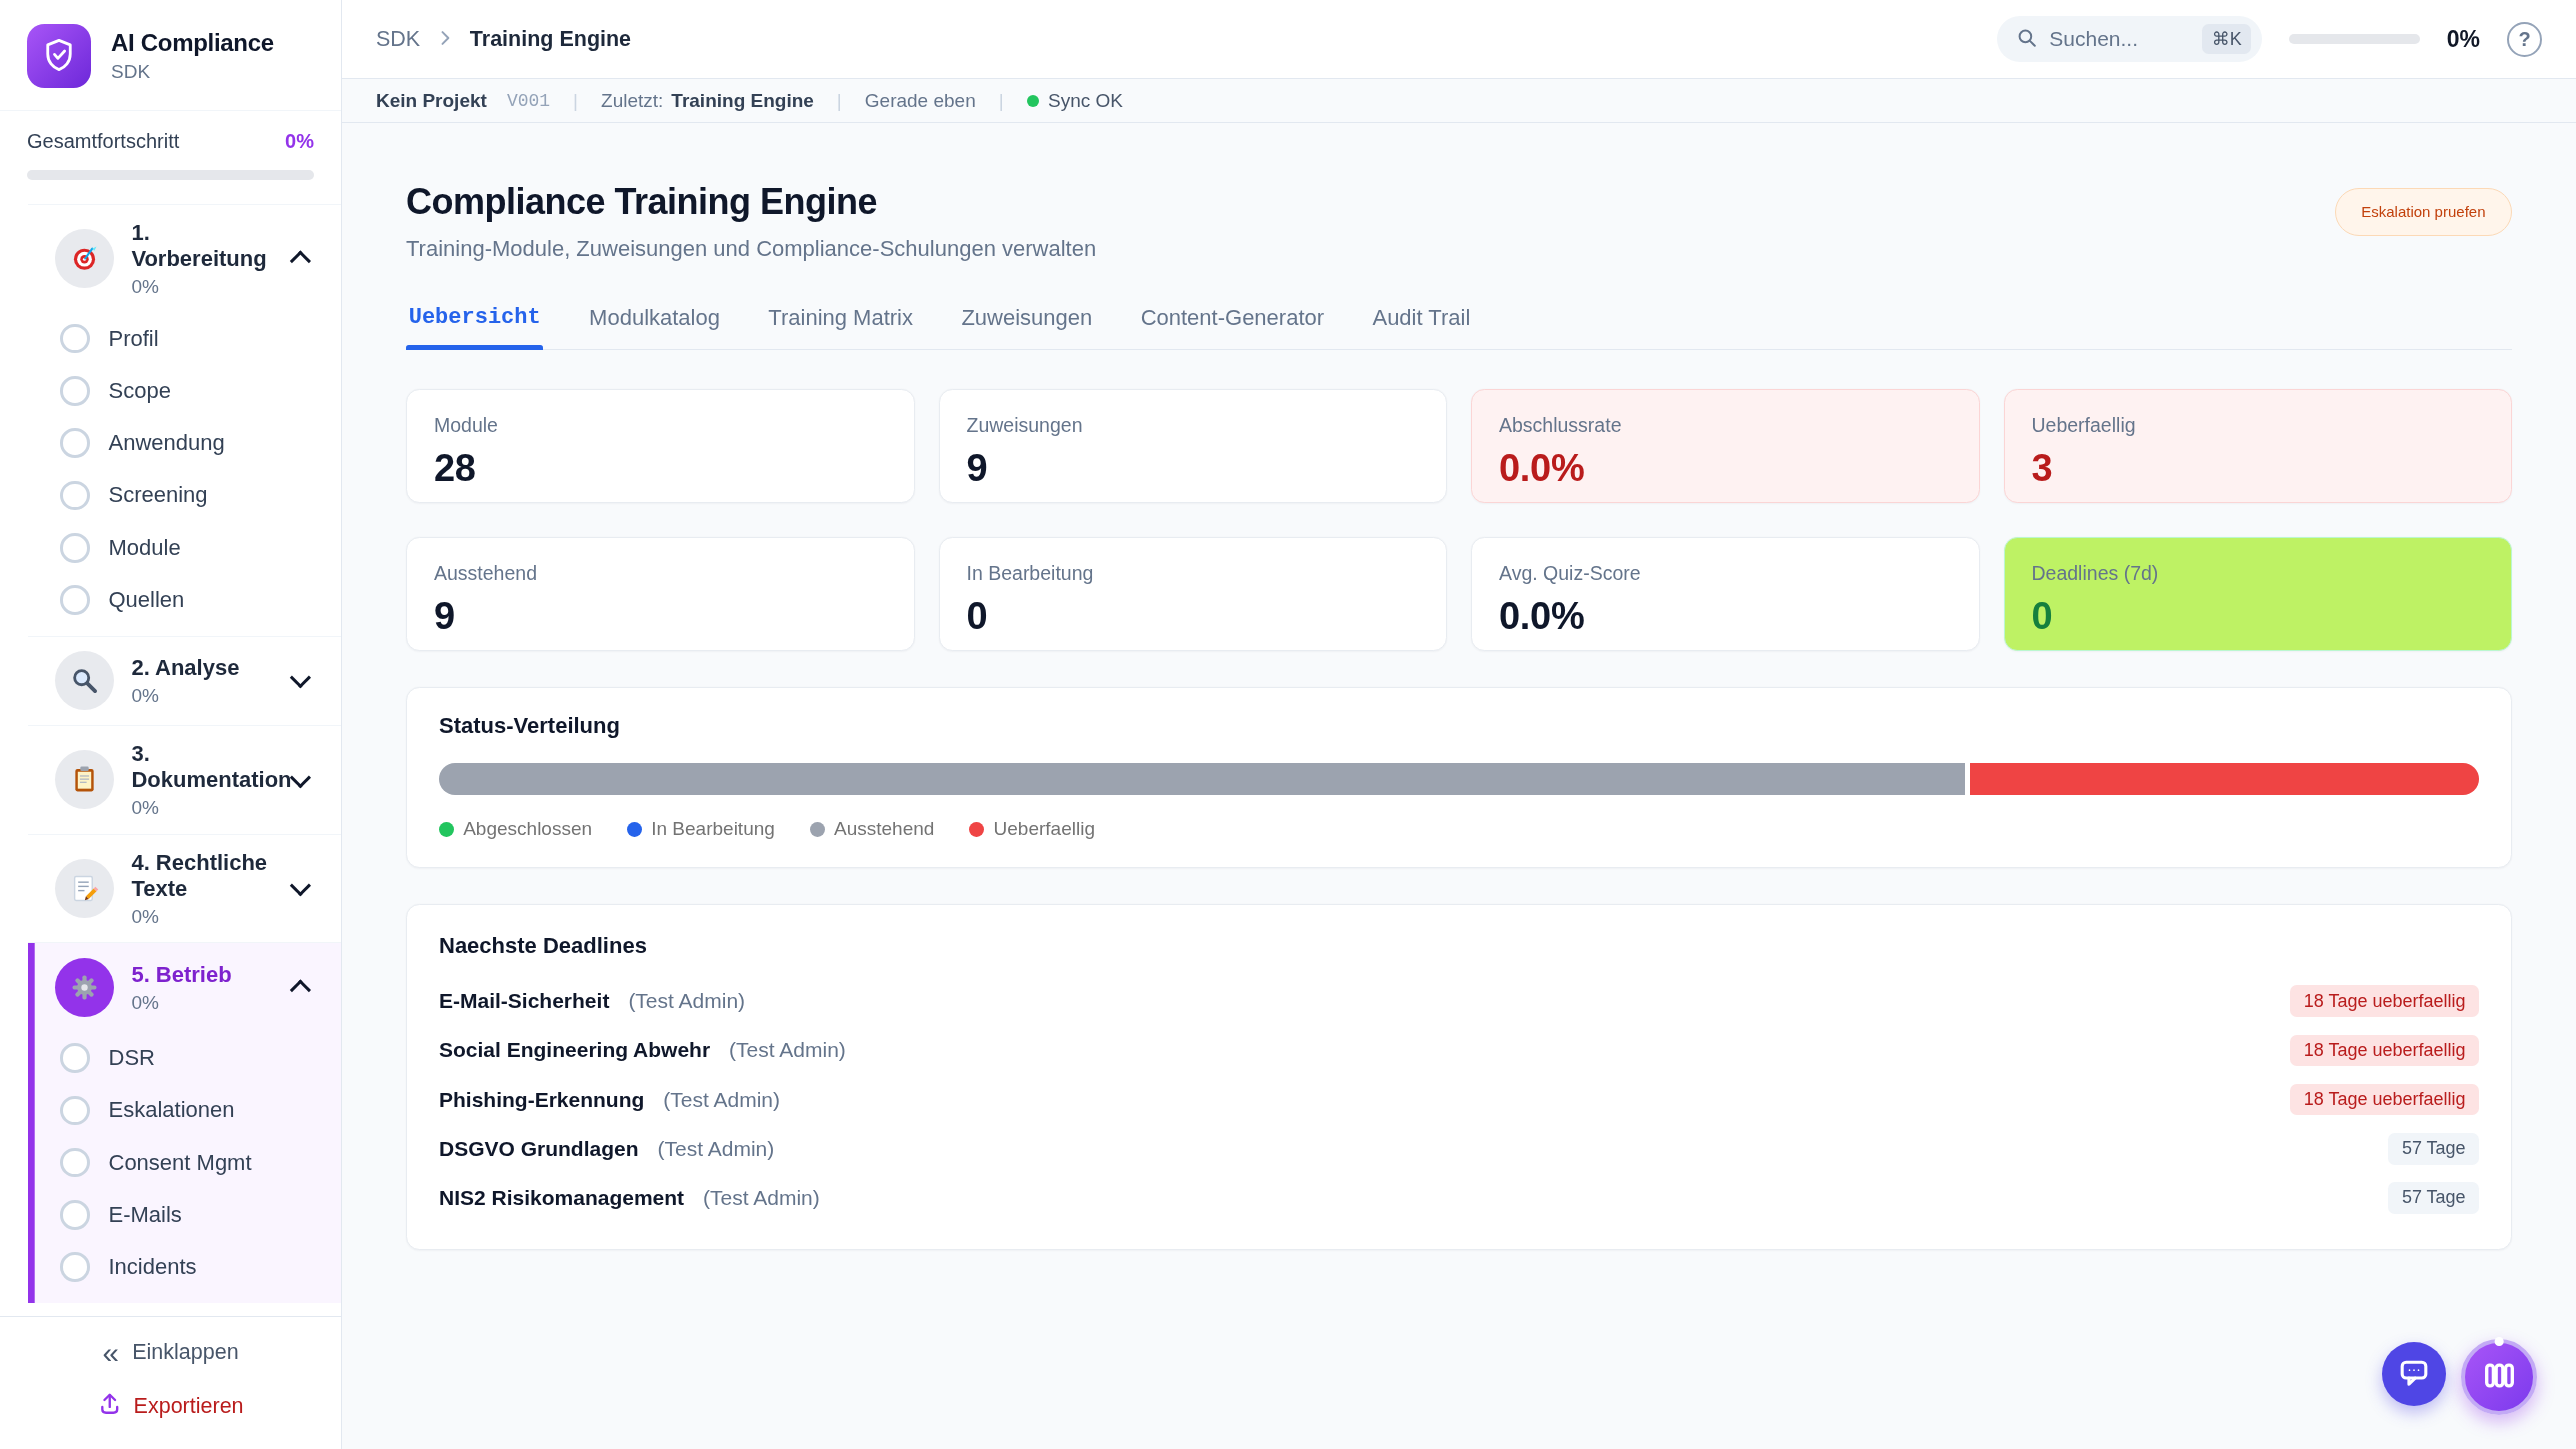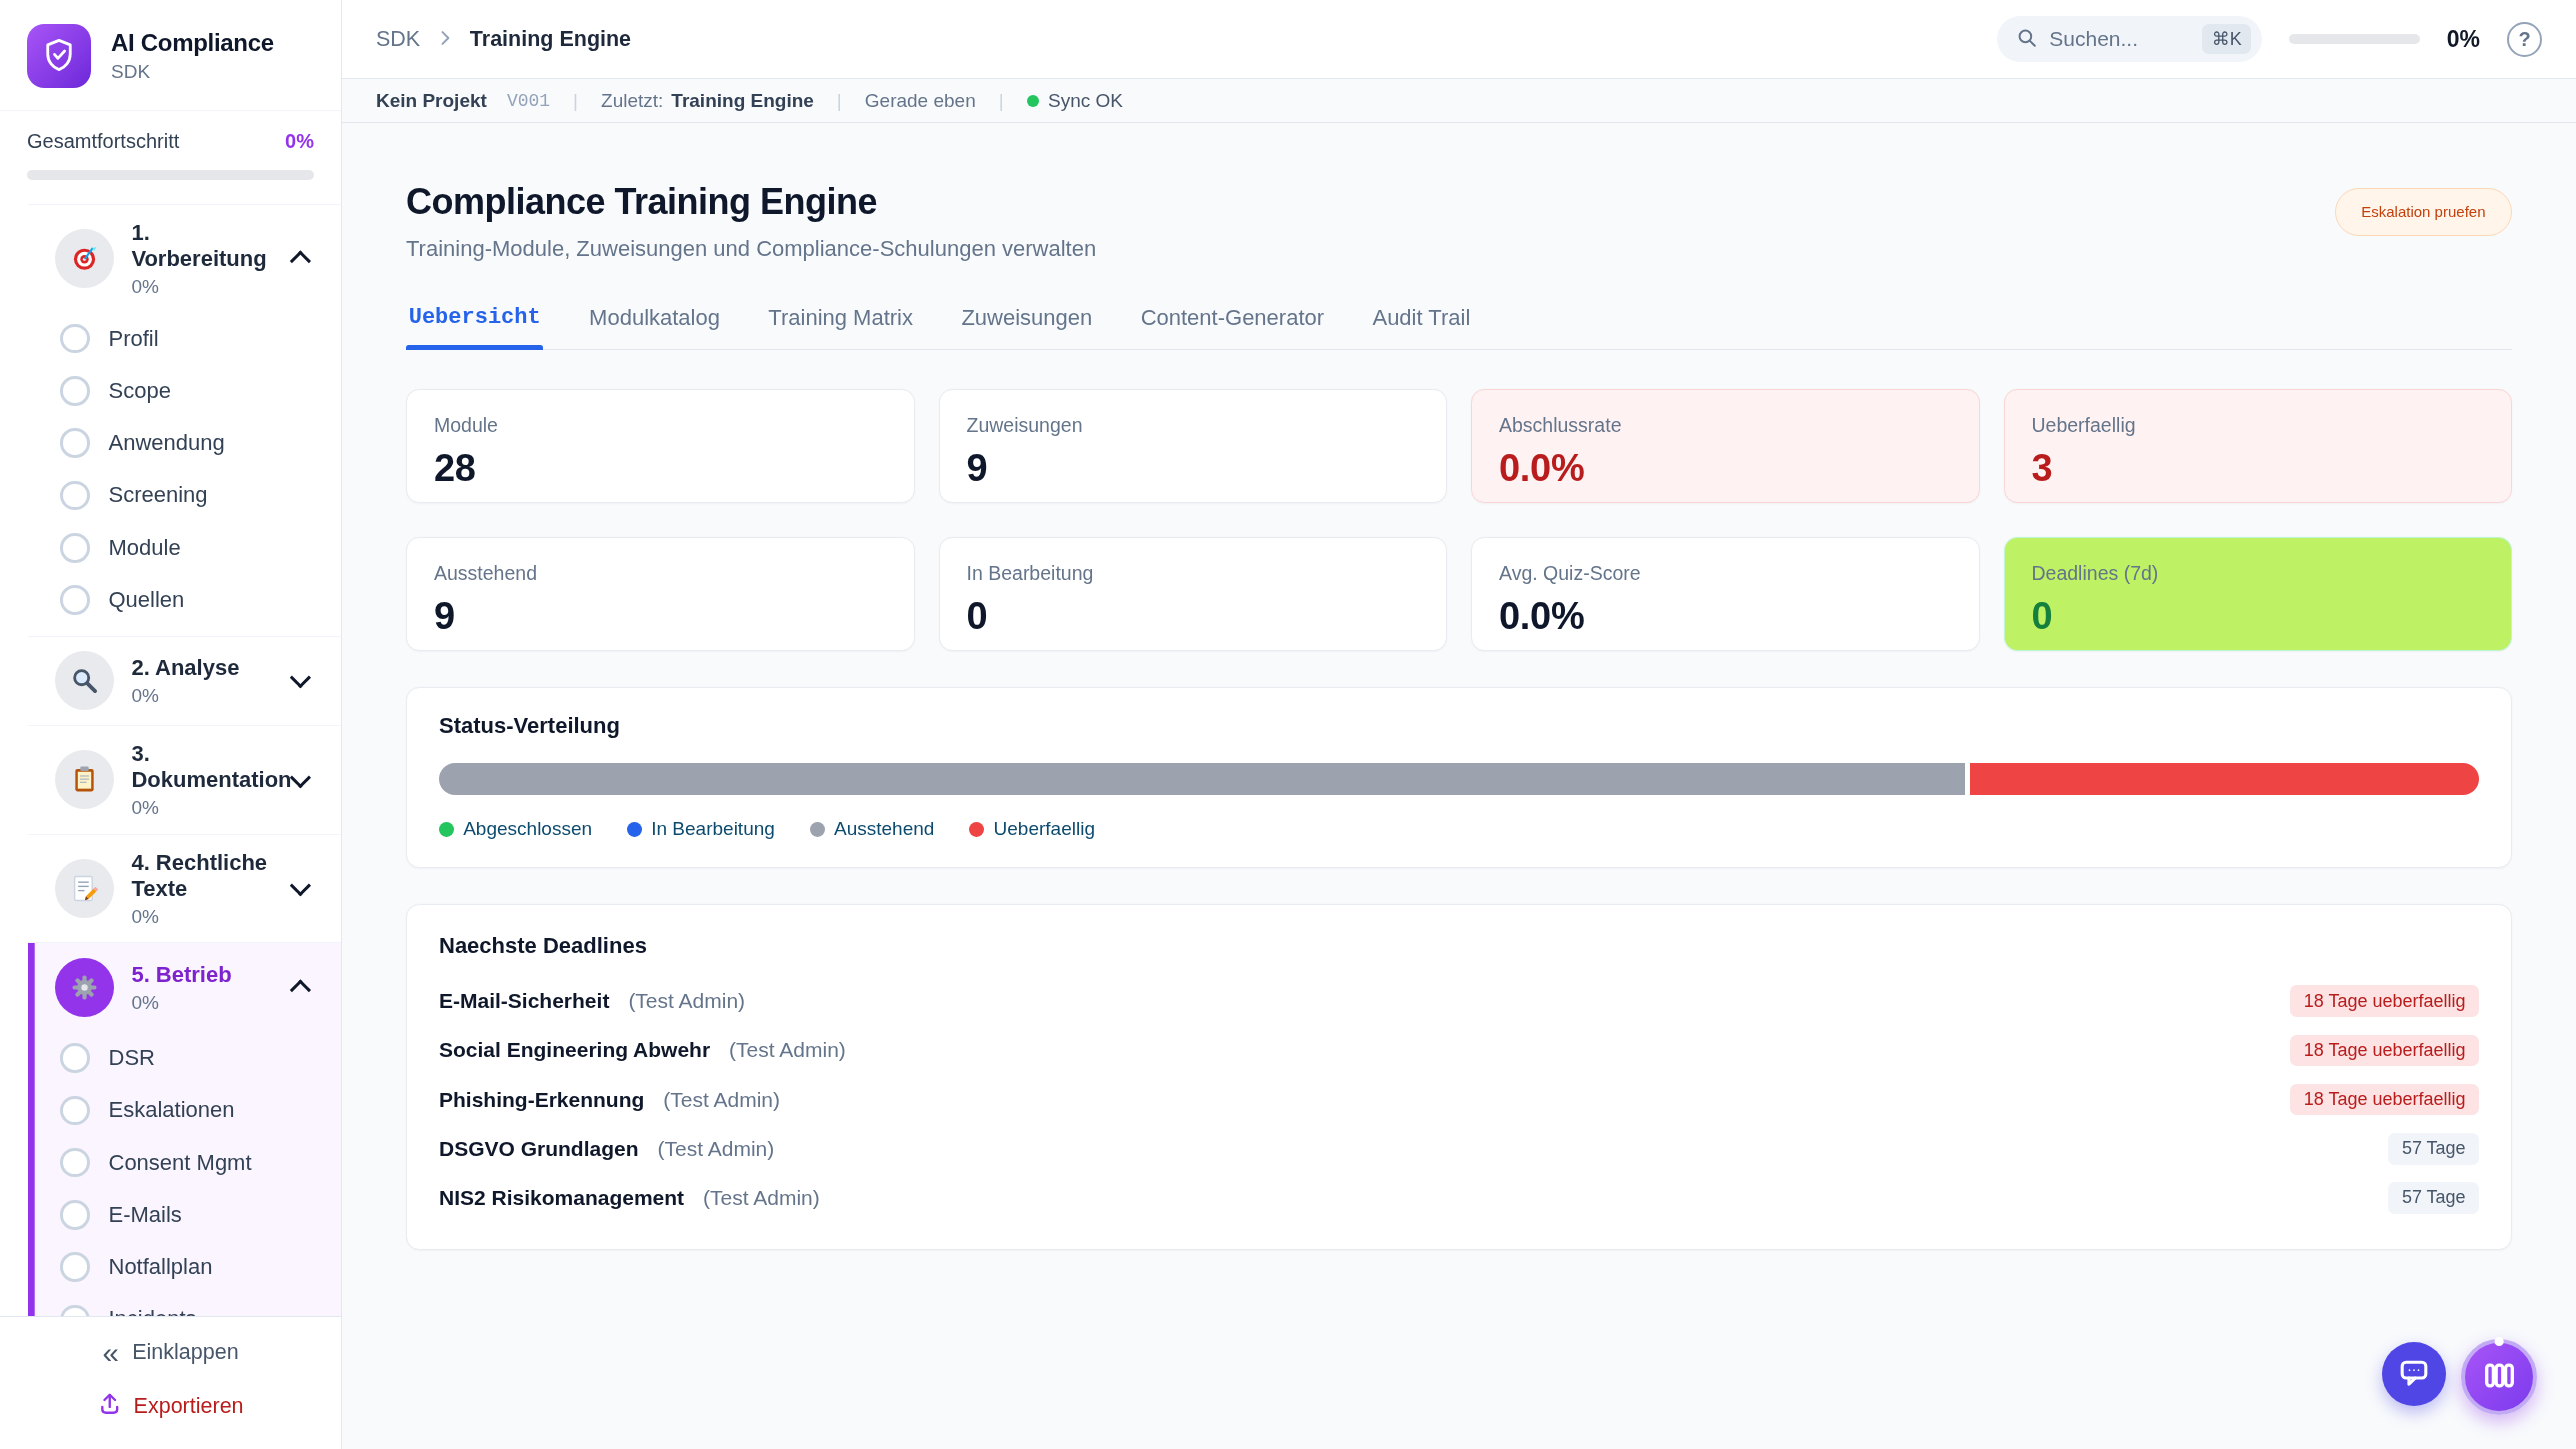--- a/index.html
+++ b/index.html
@@ -90,21 +90,21 @@
   .stat-card.danger .stat-value { color:#B91C1C; }
   .stat-card.success { background:#bef264; border-color:#BBF7D0; }
   .stat-card.success .stat-value { color:#15803D; }
 
   .panel { background:#fff; border:1.3px solid #E8ECF1; border-radius:13.4px; margin-top:36px; box-shadow:0 0.7px 2px rgba(15,23,42,.04); }
   .panel-title { font-size:22px; font-weight:600; color:#0F172A; }
   .status-panel { padding:25.5px 32px 27px 32px; }
   .dist-bar { margin-top:24px; height:32px; display:flex; gap:5.4px; border-radius:16px; overflow:hidden; }
   .dist-seg { height:100%; }
   .legend { display:flex; gap:35px; margin-top:23px; }
-  .legend-item { display:flex; align-items:center; gap:9.4px; font-size:19px; color:#0c4a6e; }
+  .legend-item { display:flex; align-items:center; gap:9.4px; font-size:19px; color:#737373; }
   .legend-dot { width:14.8px; height:14.8px; border-radius:50%; }
 
   .deadlines-panel { padding:28px 32px 27px 32px; }
   .dl-list { margin-top:17.4px; }
   .dl-row { display:flex; align-items:center; justify-content:space-between; padding:8.7px 0; }
   .dl-left { display:flex; align-items:center; gap:19px; }
   .dl-module { font-size:21px; font-weight:700; color:#0F172A; }
   .dl-assignee { font-size:21px; color:#64748B; }
   .dl-badge { font-size:18px; padding:5.4px 13.4px; border-radius:6.7px; white-space:nowrap; }
   .dl-badge.overdue { background:#FDE3E3; color:#B91C1C; }
@@ -278,24 +278,20 @@
     <span class="radio"></span>
     <span class="nav-label">Eskalationen</span>
   </div>
             <div class="nav-item">
     <span class="radio"></span>
     <span class="nav-label">Consent Mgmt</span>
   </div>
             <div class="nav-item">
     <span class="radio"></span>
     <span class="nav-label">E-Mails</span>
-  </div>
-            <div class="nav-item">
-    <span class="radio"></span>
-    <span class="nav-label">Notfallplan</span>
   </div>
             <div class="nav-item">
     <span class="radio"></span>
     <span class="nav-label">Incidents</span>
   </div>
           </div>
   </div>
       </nav>
 
     <div class="sb-footer">

